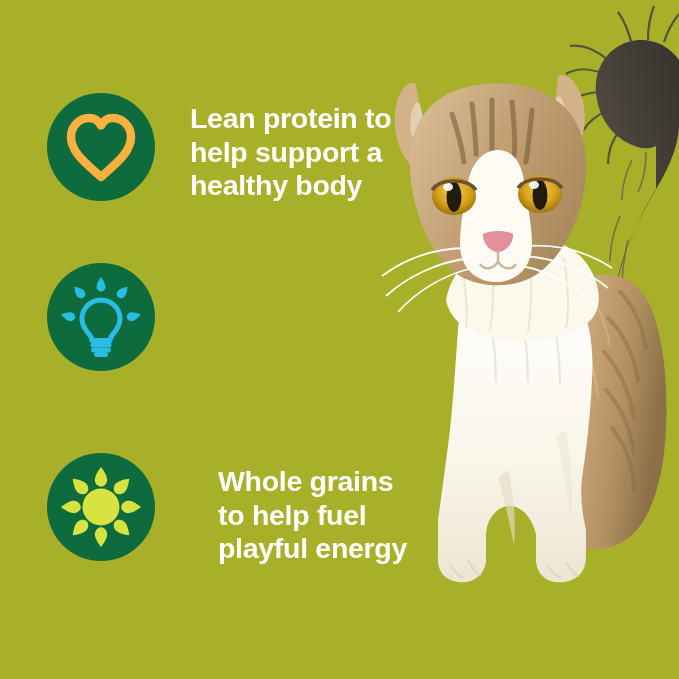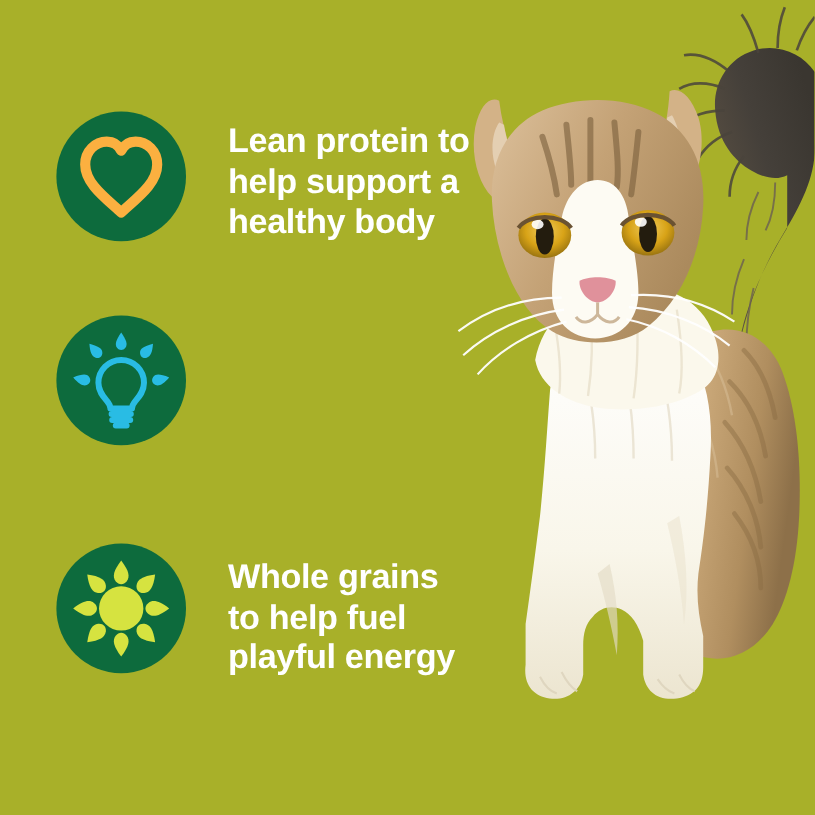--- a/index.html
+++ b/index.html
@@ -18,21 +18,21 @@
 
   
   .benefit-row {
     position: absolute;
     left: 47px;
     display: flex;
     align-items: flex-start;
   }
   #row-0 { top: 93px; }
   #row-1 { top: 263px; }
-  #row-2 { top: 453px; }
+  #row-2 { top: 453px; gap: 28px; }
 
   .icon-badge {
     width: 108px;
     height: 108px;
     border-radius: 50%;
     background: #0d6b3d;
     flex: 0 0 108px;
     display: flex;
     align-items: center;
     justify-content: center;

